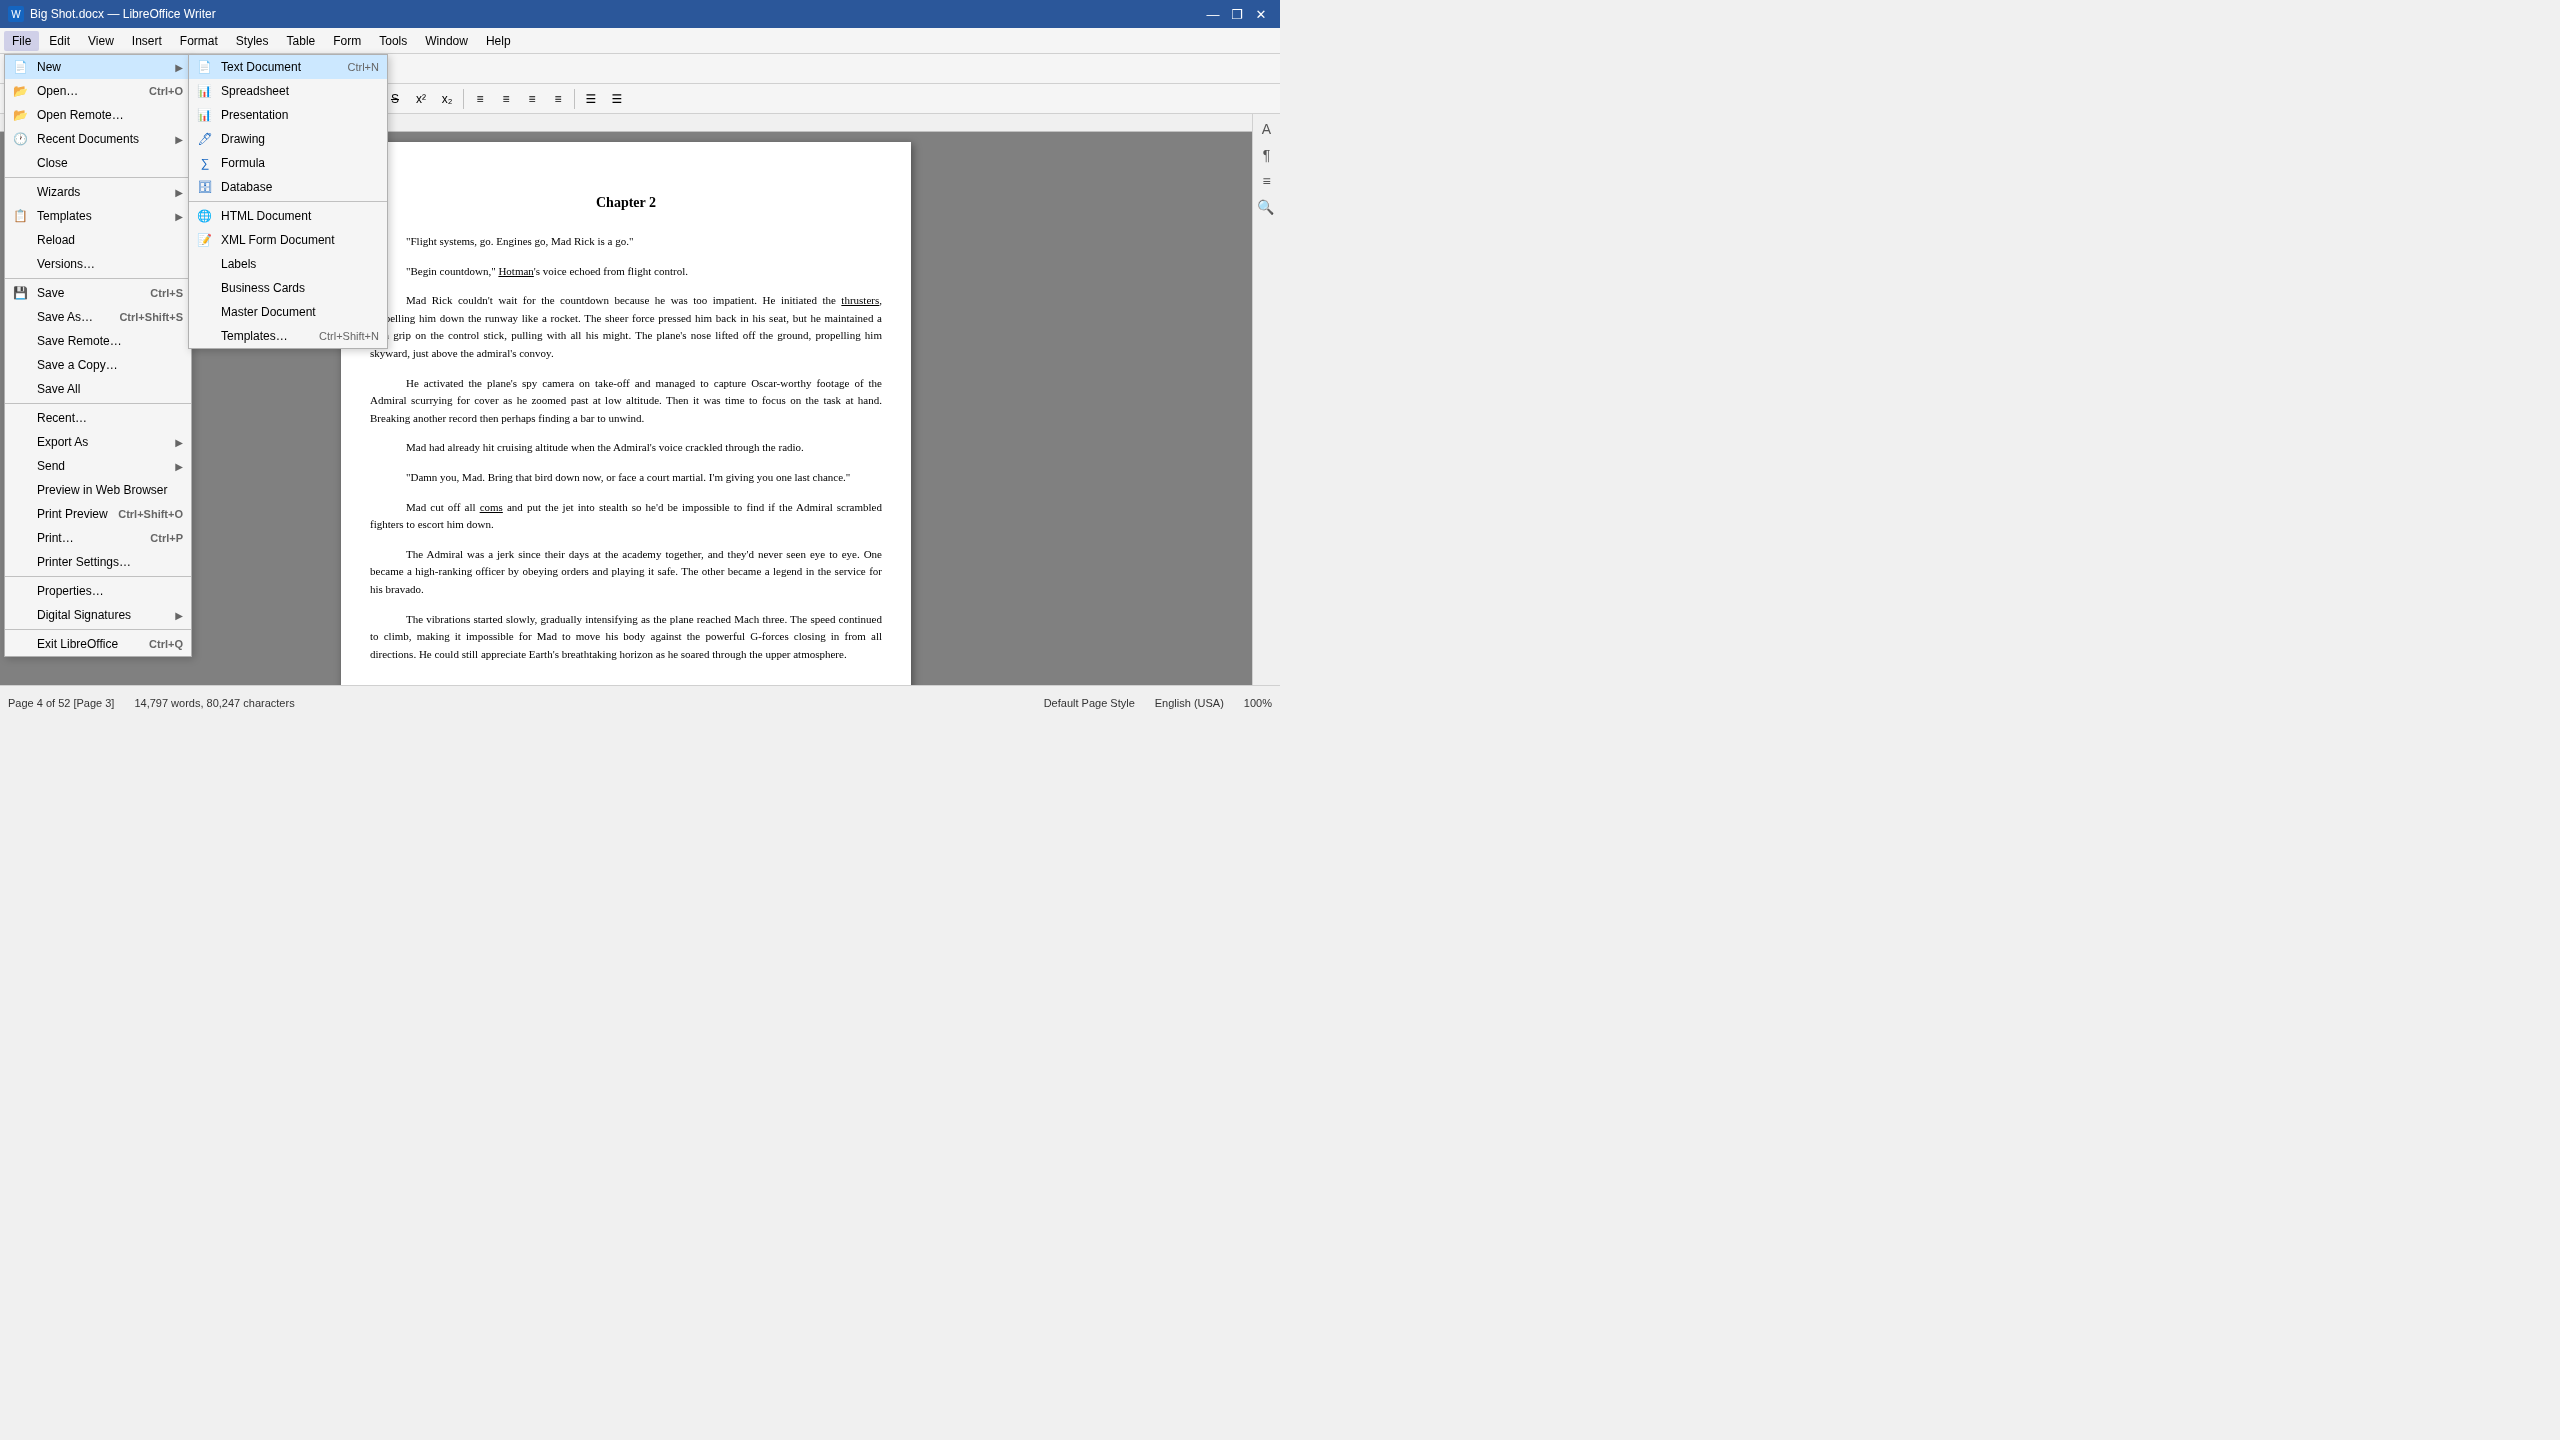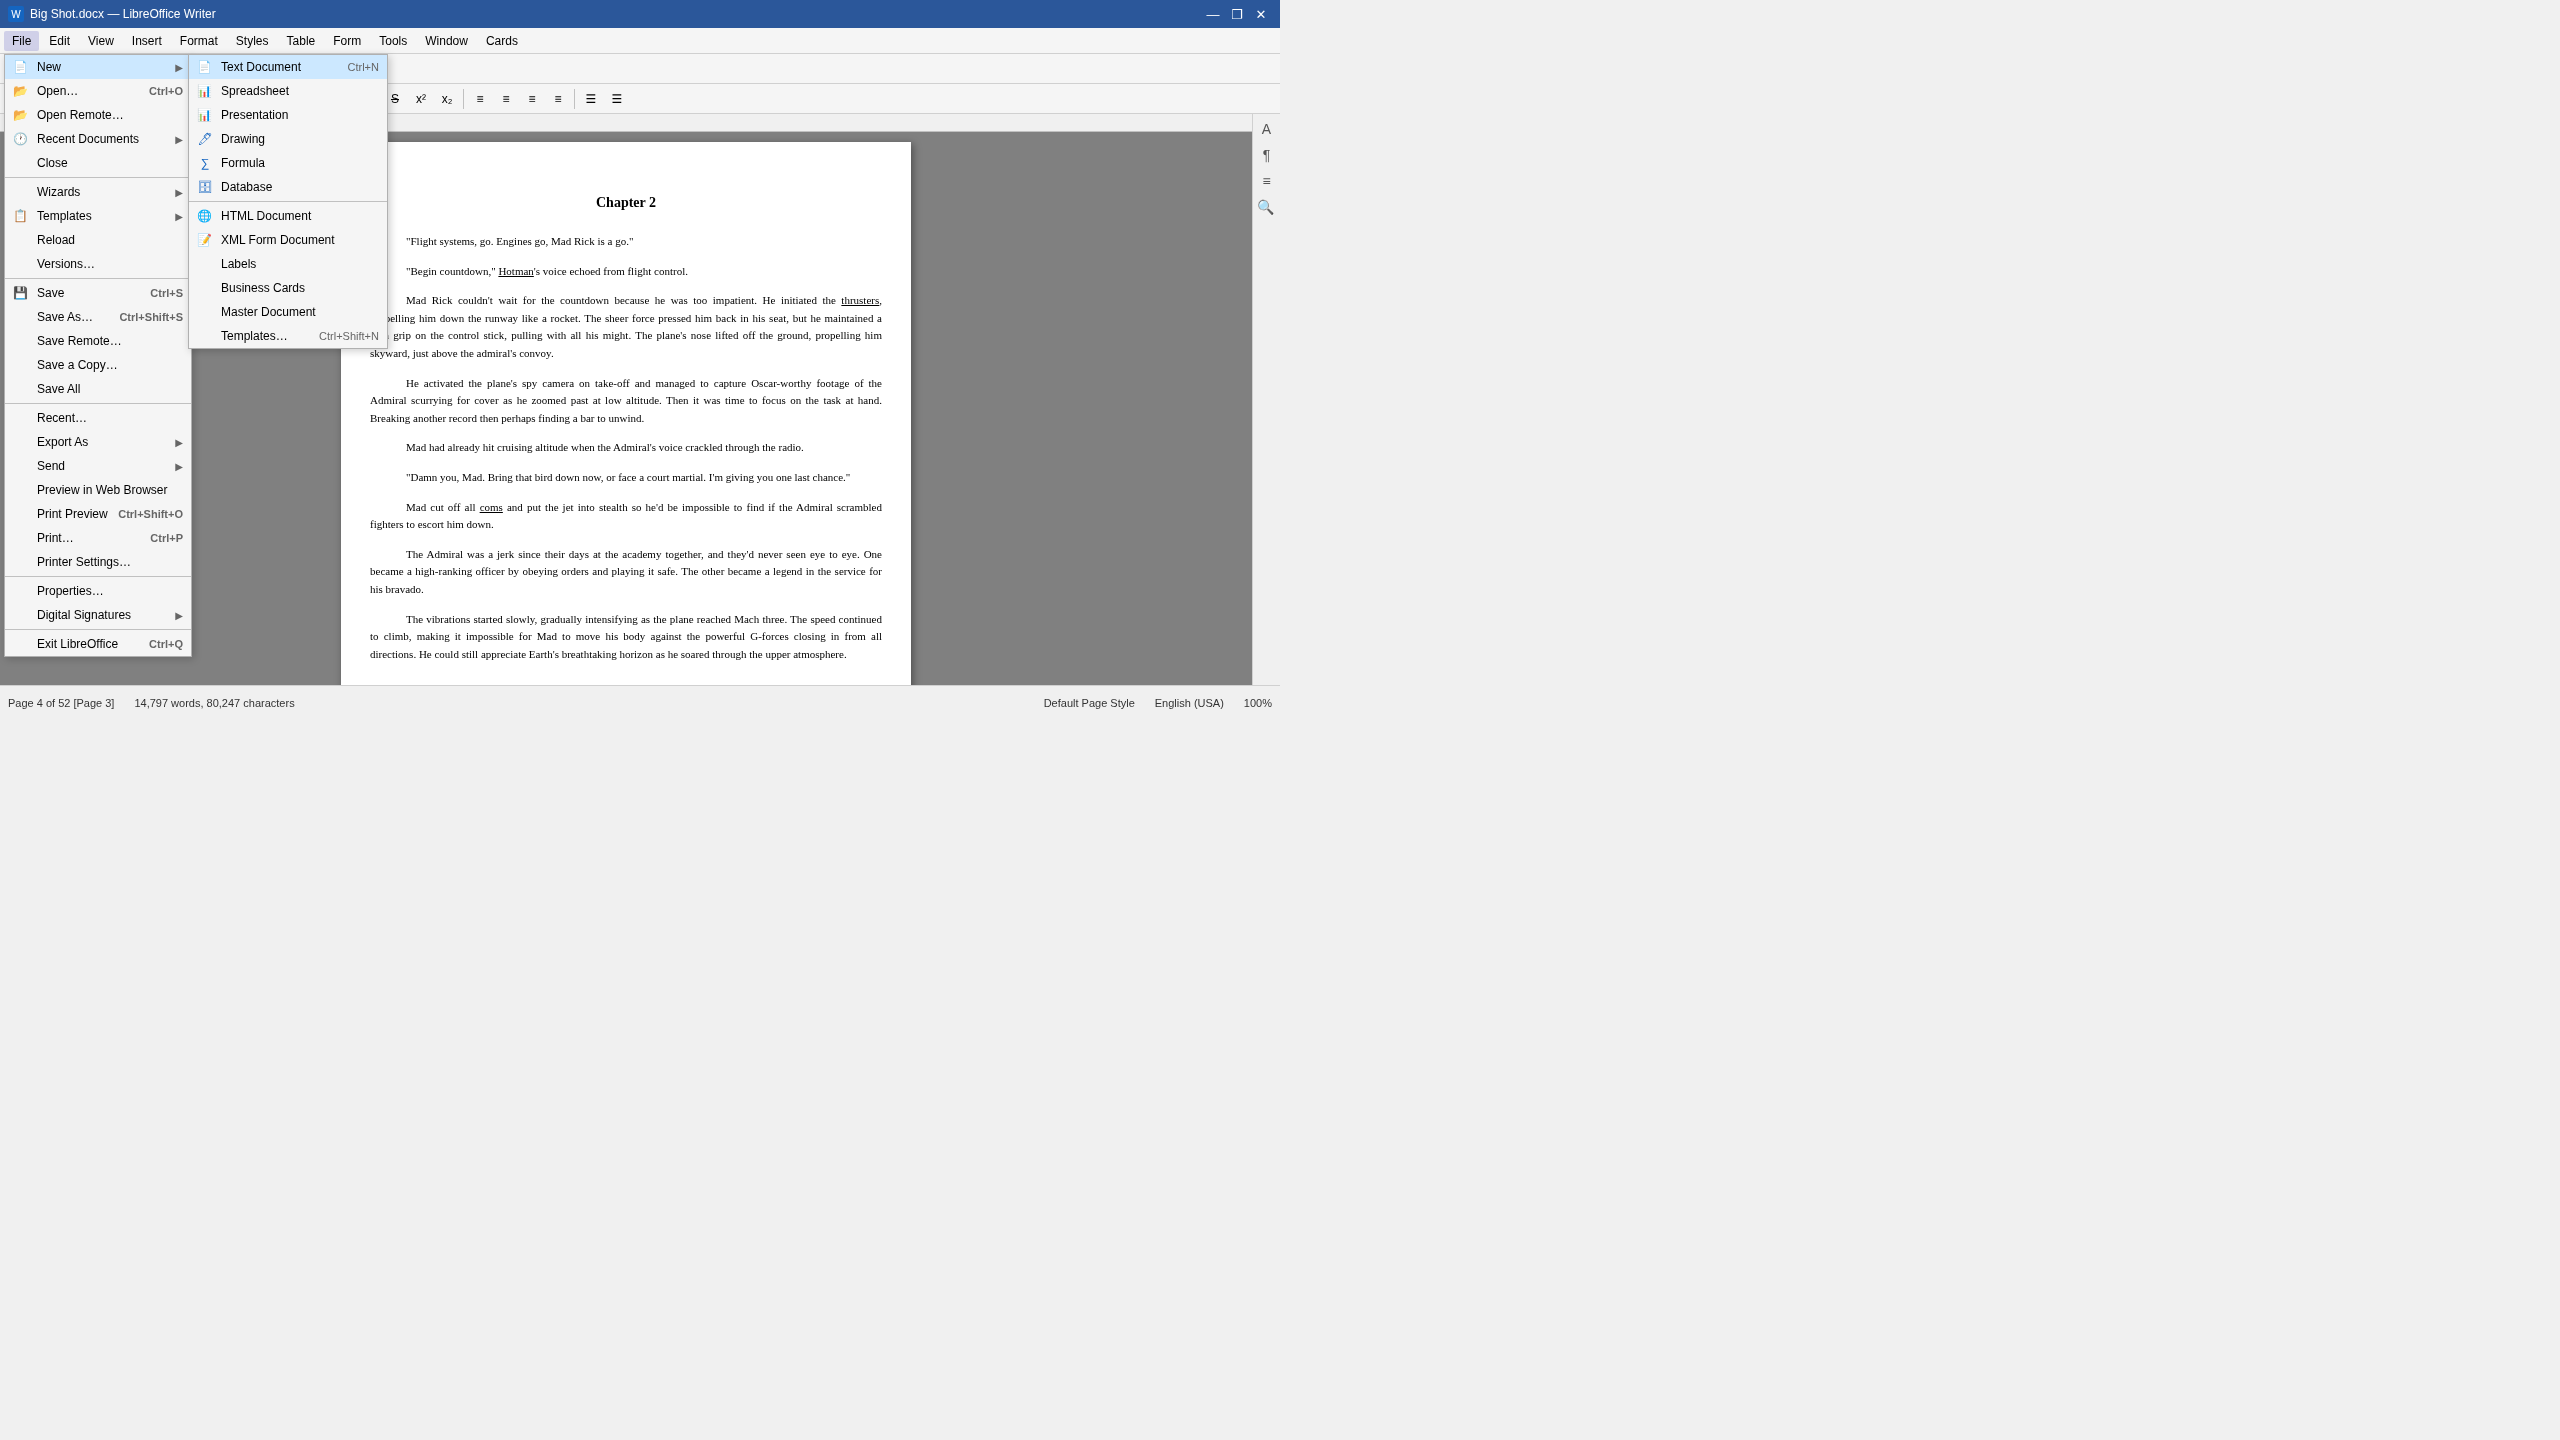--- a/index.html
+++ b/index.html
@@ -373,21 +373,21 @@
   <div class="menu-item active">File</div>
   <div class="menu-item">Edit</div>
   <div class="menu-item">View</div>
   <div class="menu-item">Insert</div>
   <div class="menu-item">Format</div>
   <div class="menu-item">Styles</div>
   <div class="menu-item">Table</div>
   <div class="menu-item">Form</div>
   <div class="menu-item">Tools</div>
   <div class="menu-item">Window</div>
-  <div class="menu-item">Cards</div>
+  <div class="menu-item">Help</div>
 </div>
 
 <div class="toolbar">
   <button class="toolbar-btn" title="New">🗋</button>
   <button class="toolbar-btn" title="Open">📂</button>
   <button class="toolbar-btn" title="Save">💾</button>
   <div class="toolbar-sep"></div>
   <button class="toolbar-btn" title="Undo">↩</button>
   <button class="toolbar-btn" title="Redo">↪</button>
   <div class="toolbar-sep"></div>

